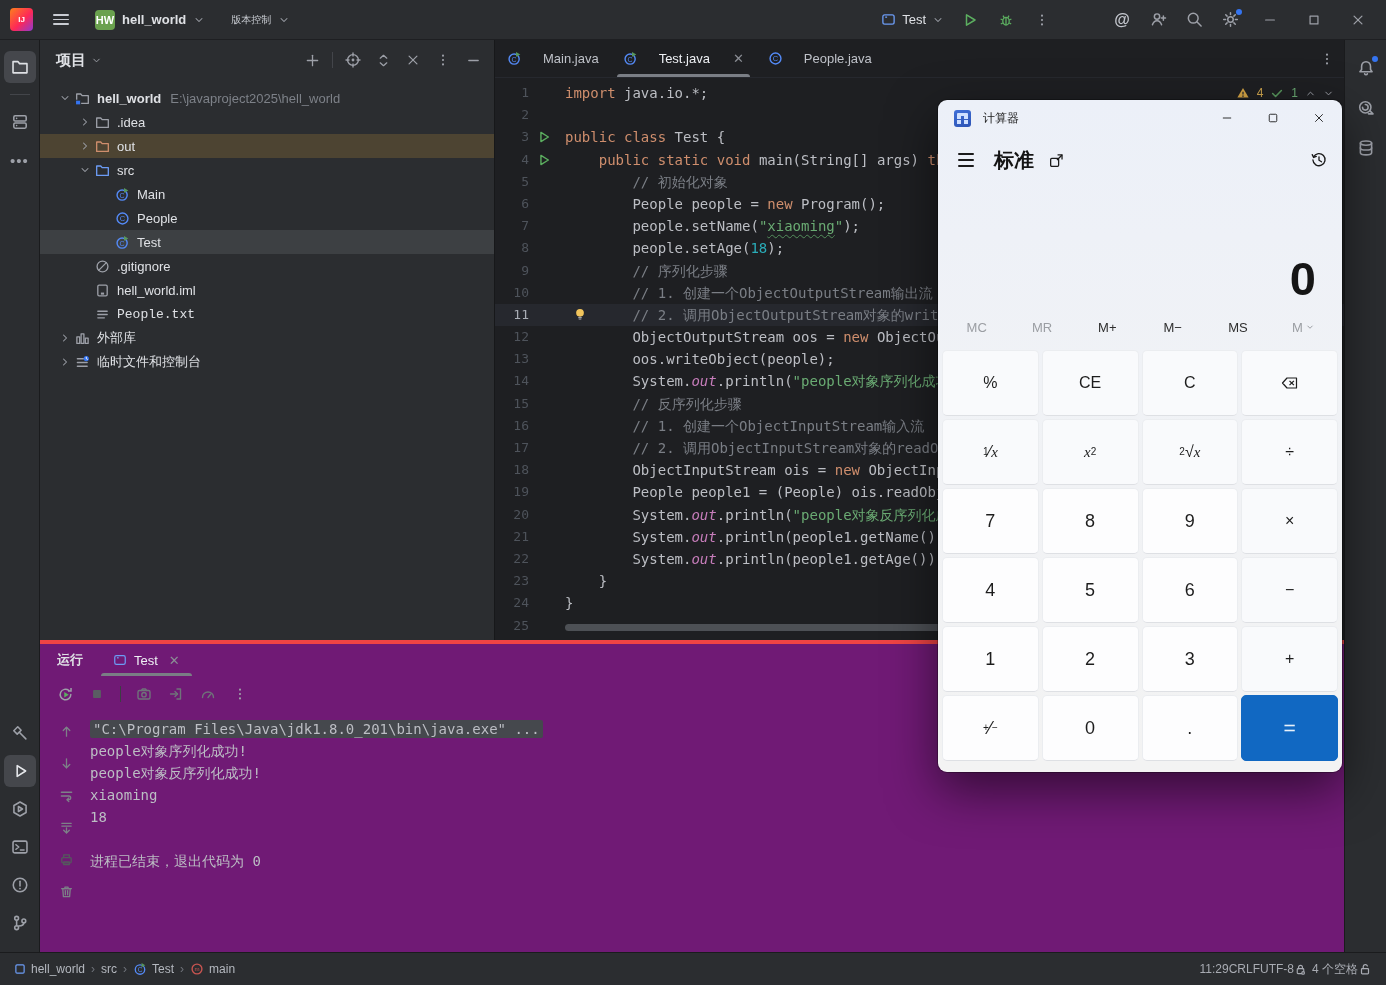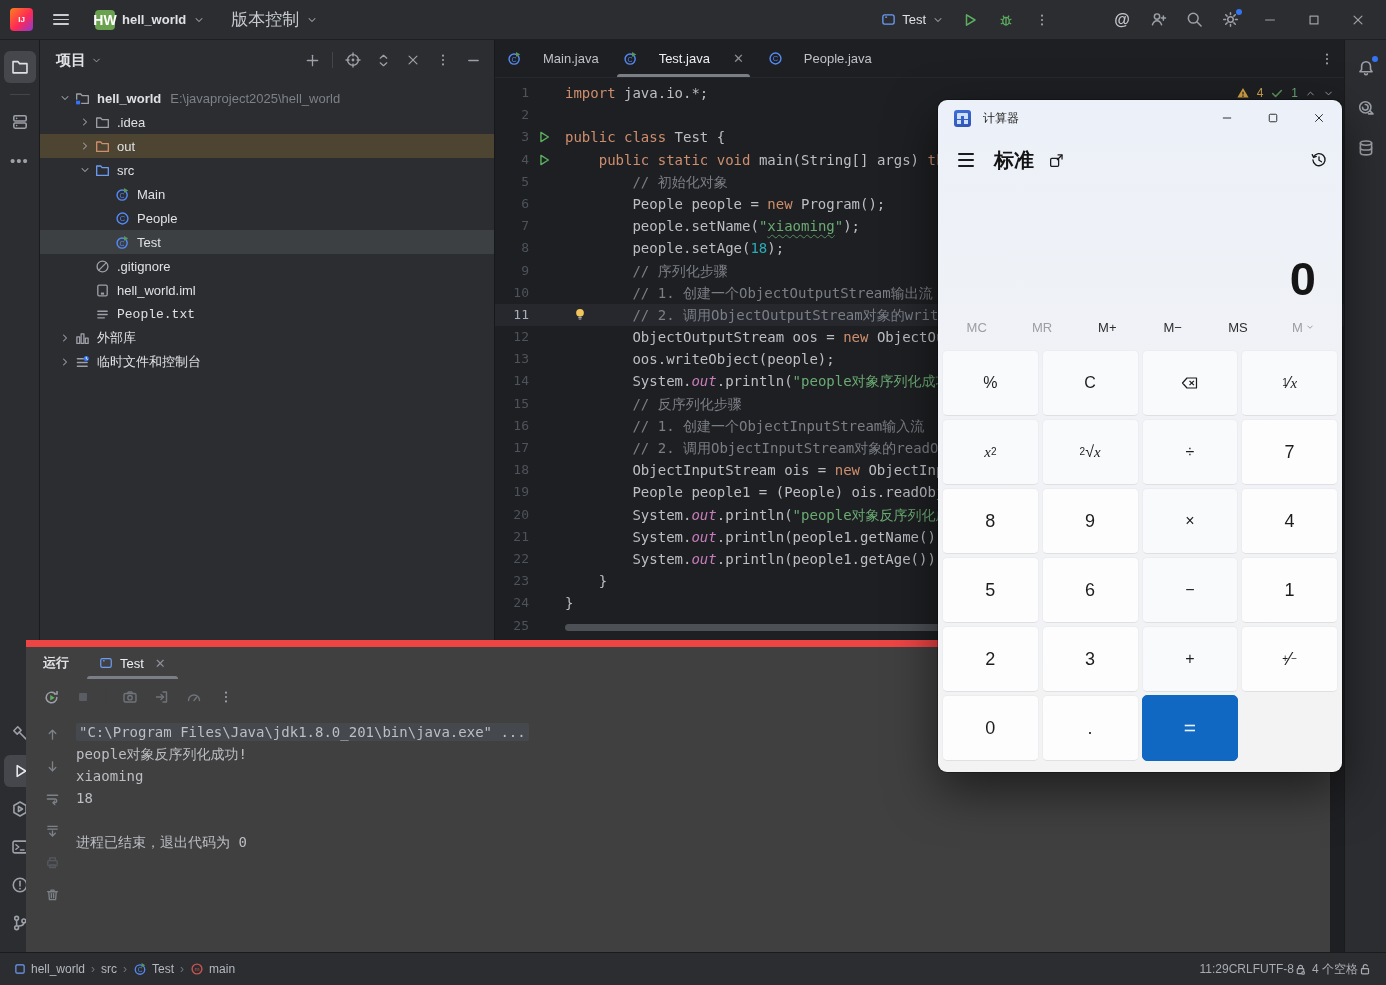--- a/index.html
+++ b/index.html
@@ -7,23 +7,23 @@
   svg{display:block}
   .ic{stroke:#9da0a8;fill:none;stroke-width:1.4;stroke-linecap:round;stroke-linejoin:round}
 
   
   #titlebar{position:absolute;left:0;top:0;width:1386px;height:40px;background:#2b2d30;display:flex;align-items:center;border-bottom:1px solid #1e1f22;box-sizing:border-box}
   .tb-left{display:flex;align-items:center;gap:14px;padding-left:10px}
   .logo{width:23px;height:23px;border-radius:4px;background:linear-gradient(135deg,#fc801d,#fe2857 55%,#9039d0);display:flex;align-items:center;justify-content:center;font-size:8px;font-weight:bold;color:#fff}
   .burger{display:flex;flex-direction:column;gap:3px;padding:6px}
   .burger span{width:16px;height:1.6px;background:#c9ccd3;border-radius:1px}
   .proj-widget{display:flex;align-items:center;gap:7px;padding:4px 6px;border-radius:6px}
-  .avatar{width:20px;height:20px;border-radius:4px;background:#6aa14e;color:#fff;font-size:14px;font-weight:bold;display:flex;align-items:center;justify-content:center}
+  .avatar{width:20px;height:20px;border-radius:4px;background:#6aa14e;color:#fff;font-size:11px;font-weight:bold;display:flex;align-items:center;justify-content:center}
   .tb-label{font-size:13px;color:#dfe1e5}
-  .tb-dim{font-size:17px;color:#c6c9cf}
+  .tb-dim{font-size:10px;color:#c6c9cf}
   .tb-right{margin-left:auto;display:flex;align-items:center;gap:4px;padding-right:8px}
   .tbtn{width:32px;height:30px;display:flex;align-items:center;justify-content:center;border-radius:6px;position:relative}
   .runcfg{display:flex;align-items:center;gap:6px;padding:3px 6px;border-radius:6px}
   .at-glyph{font-size:16px;color:#c3c6cd;font-weight:bold}
   .winbtn{width:40px;height:38px;display:flex;align-items:center;justify-content:center}
   .bluedot{position:absolute;top:4px;right:4px;width:6px;height:6px;border-radius:50%;background:#3574f0}
 
   
   #left-stripe{position:absolute;left:0;top:40px;width:40px;height:912px;background:#2b2d30;border-right:1px solid #1a1b1d;box-sizing:border-box;display:flex;flex-direction:column;align-items:center}
   .sicon{width:32px;height:32px;margin:3px 0;border-radius:6px;display:flex;align-items:center;justify-content:center}
@@ -74,21 +74,21 @@
   .c-typo{color:#6aab73;text-decoration:underline wavy #548f5c 1px;text-underline-offset:3px}
   .runmark{position:absolute;left:8px;top:4px}
   .bulbmark{position:absolute;left:44px;top:3px}
   #hscroll{position:absolute;left:70px;top:584px;width:376px;height:7px;border-radius:4px;background:#4d5055}
 
   
   #right-stripe{position:absolute;left:1344px;top:40px;width:42px;height:912px;background:#2b2d30;border-left:1px solid #1a1b1d;box-sizing:border-box;display:flex;flex-direction:column;align-items:center;padding-top:8px}
   .ricon{width:32px;height:32px;margin:4px 0;border-radius:6px;display:flex;align-items:center;justify-content:center;position:relative}
 
   
-  #run-panel{position:absolute;left:26px;top:640px;width:1304px;height:312px;background:#404040;border-top:7px solid #ef4444;box-sizing:border-box}
+  #run-panel{position:absolute;left:40px;top:640px;width:1304px;height:312px;background:#701a75;border-top:4px solid #ef4444;box-sizing:border-box}
   .rp-head{height:32px;display:flex;align-items:center;padding-left:17px;gap:26px}
   .rp-title{font-size:13px;font-weight:bold;color:#dfe1e5}
   .rp-tab{display:flex;align-items:center;gap:7px;font-size:13px;color:#eef0f4;position:relative;height:100%;padding:0 4px}
   .rp-tab::after{content:"";position:absolute;left:-8px;right:-8px;bottom:0;height:3px;background:#7a7e85;border-radius:3px 3px 0 0}
   .rp-tab .x{color:#8b8e95;margin-left:4px}
   .rp-toolbar{height:36px;display:flex;align-items:center;gap:6px;padding-left:12px}
   .rtbtn{width:26px;height:26px;display:flex;align-items:center;justify-content:center;border-radius:5px}
   .rt-sep{width:1px;height:16px;background:#3c3e43;margin:0 4px}
   #console-gutter{position:absolute;left:8px;top:76px;width:36px;display:flex;flex-direction:column;align-items:center;gap:10px}
   .cgbtn{width:22px;height:22px;display:flex;align-items:center;justify-content:center}
@@ -725,20 +725,21 @@
             <path d="M4 5h8l-.7 8.5H4.7z"></path>
             <line x1="2.8" y1="5" x2="13.2" y2="5"></line>
             <path d="M6.3 5V3.4h3.4V5"></path>
             <line x1="6.8" y1="7" x2="6.8" y2="11.5"></line>
             <line x1="9.2" y1="7" x2="9.2" y2="11.5"></line>
           </svg>
         </div>
     </div>
     <div id="console">
         <div class="crow"><span class="hl">"C:\Program Files\Java\jdk1.8.0_201\bin\java.exe" ...</span></div>
+        <div class="crow">people对象序列化成功!</div>
         <div class="crow">people对象反序列化成功!</div>
         <div class="crow">xiaoming</div>
         <div class="crow">18</div>
         <div class="crow gap"></div>
         <div class="crow">进程已结束，退出代码为 0</div>
       </div>
   </section>
 
   <footer id="status-bar">
     <div class="crumbs">
@@ -861,20 +862,21 @@
           <span>M</span>
           <span>
             <svg width="10" height="10" viewBox="0 0 16 16" style="stroke:#9b9ea3;fill:none;stroke-width:1.6">
               <polyline points="4,6 8,10 12,6"></polyline>
             </svg>
           </span>
         </div>
       </div>
     <div id="keys">
         <div class="key fn">%</div>
+        <div class="key fn">CE</div>
         <div class="key fn">C</div>
         <div class="key fn">
           <svg width="20" height="20" viewBox="0 0 20 20" style="stroke:#1d1d1d;fill:none;stroke-width:1.2;stroke-linejoin:round">
             <path d="M7 5h9.5v10H7l-4.5-5z"></path>
             <line x1="9.5" y1="7.8" x2="13.9" y2="12.2"></line>
             <line x1="13.9" y1="7.8" x2="9.5" y2="12.2"></line>
           </svg>
         </div>
         <div class="key fn"><sup>1</sup>⁄<i>x</i></div>
         <div class="key fn">

